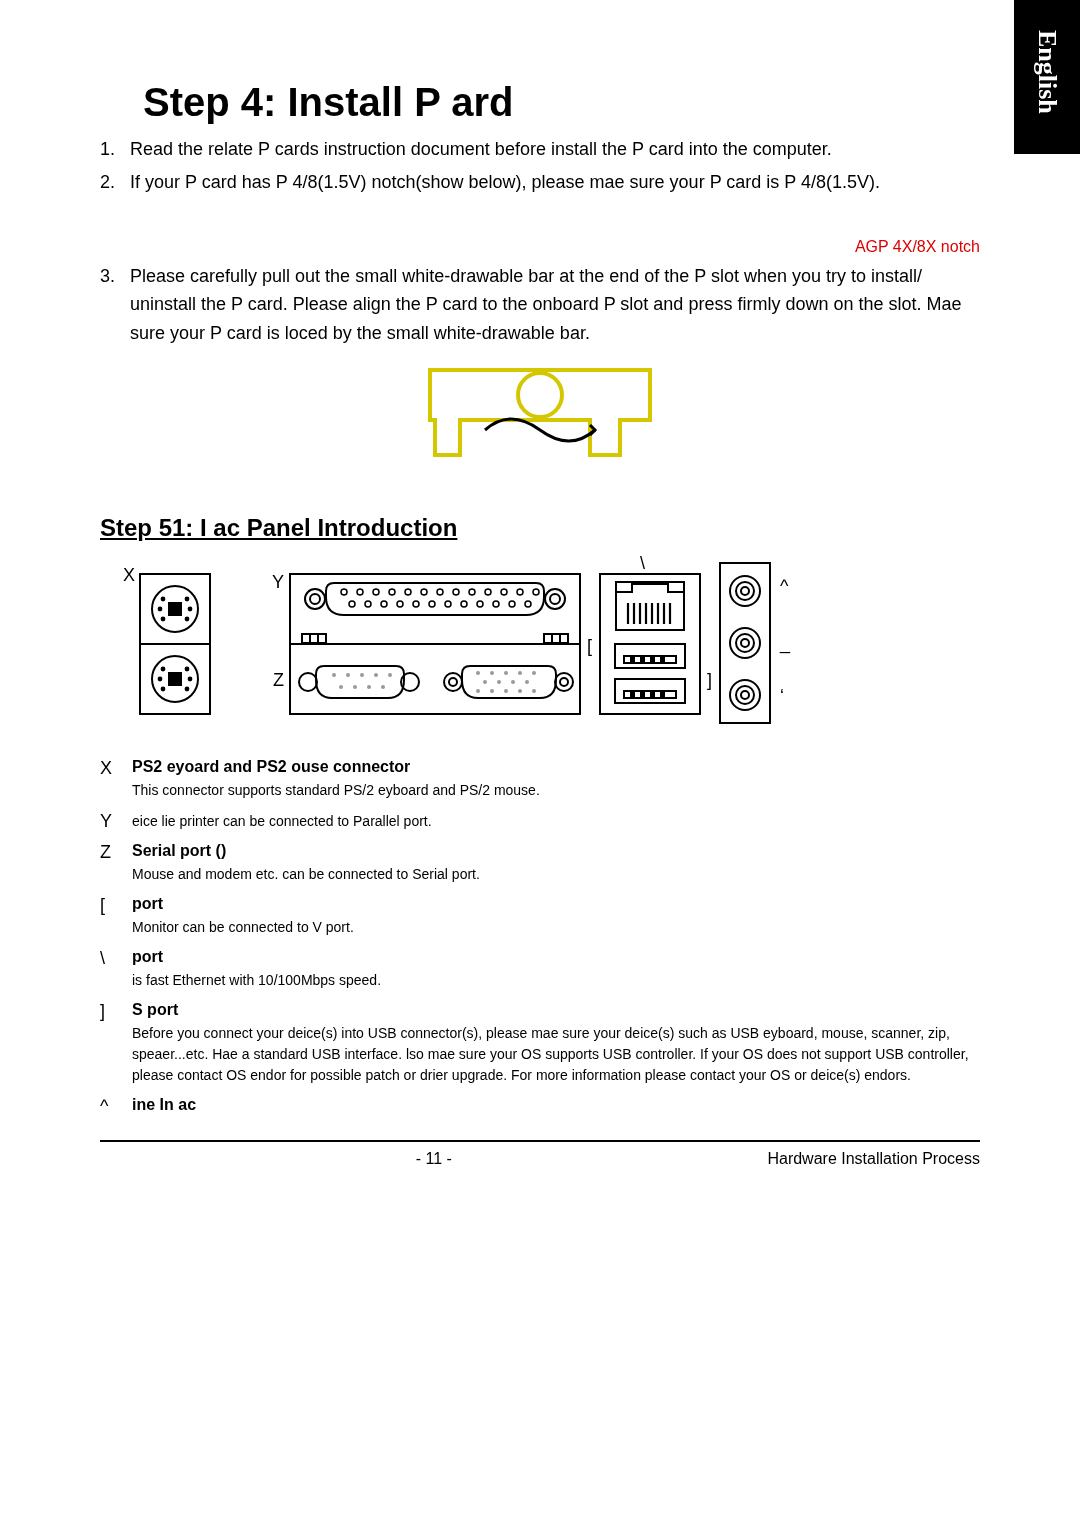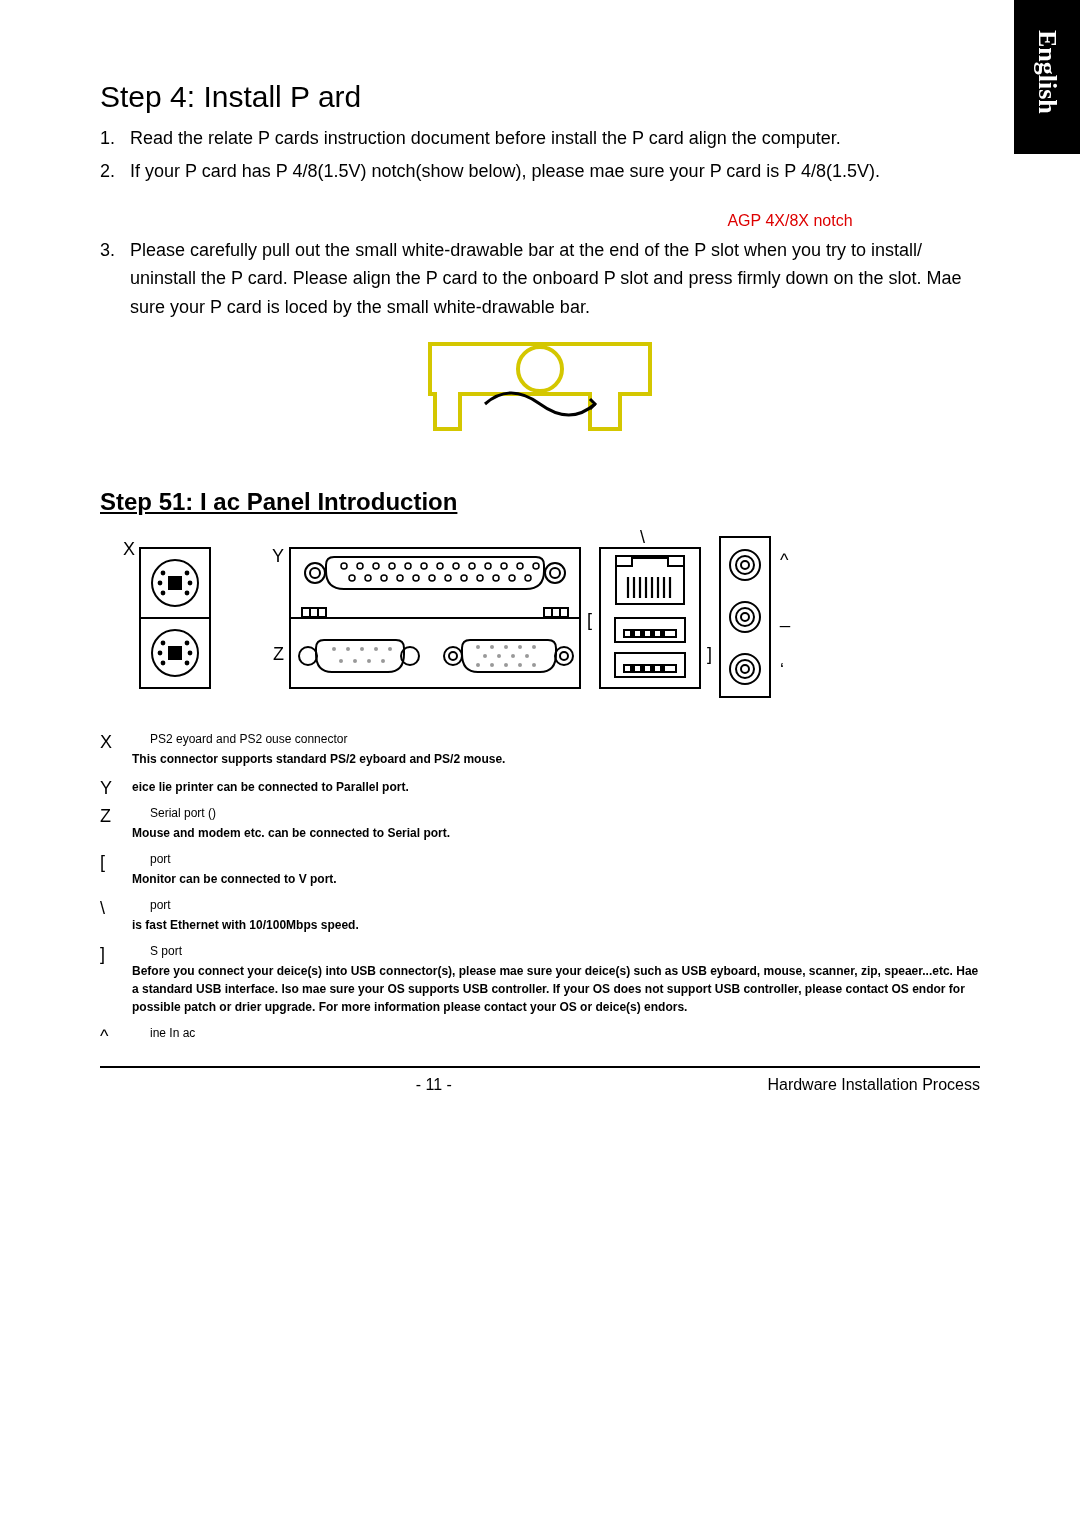--- a/index.html
+++ b/index.html
@@ -1,44 +1,44 @@
 <!DOCTYPE html>
 <html><head>
   <meta charset="utf-8">
   <style>
     * { margin: 0; padding: 0; box-sizing: border-box; }
     body { font-family: Arial, sans-serif; background: #fff; width: 1080px; margin: 0 auto; position: relative; }
     .page { padding: 80px 100px 40px 100px; position: relative; }
     .lang-tab { position: absolute; top: 0; right: 0; background: #000; color: #fff; writing-mode: vertical-rl; padding: 30px 18px 40px 18px; font-size: 26px; font-weight: bold; font-family: "Times New Roman", serif; }
-    .heading { font-size: 30px; font-weight: normal; margin-bottom: 10px; }
+    .heading { font-size: 40px; font-weight: bold; margin-bottom: 10px; margin-left: 43px; }
     .subheading { font-size: 24px; font-weight: bold; margin-top: 8px; margin-bottom: 4px; text-decoration: underline; }
     .list-item { display: flex; font-size: 18px; line-height: 1.6; margin-bottom: 4px; }
     .list-num { width: 30px; flex-shrink: 0; }
     .list-text { flex: 1; }
-    .notch-label { color: #d00; font-size: 16px; text-align: center; margin: 0 0 6px 500px; }
+    .notch-label { color: #d00; font-size: 16px; text-align: right; margin: 15px 0 6px 500px; }
     .diagram-center { text-align: center; margin: 12px 0 30px 0; }
     .port-item { margin-bottom: 10px; padding-left: 32px; position: relative; }
     .port-sym { position: absolute; left: 0; top: 0; font-size: 18px; }
-    .port-title { font-weight: normal; font-size: 12px; margin-bottom: 4px; margin-left: 18px; }
-    .port-desc { font-size: 12px; line-height: 1.5; font-weight: bold; }
+    .port-title { font-weight: bold; font-size: 16px; margin-bottom: 4px; }
+    .port-desc { font-size: 14px; line-height: 1.5; }
     .footer-line { border-top: 2px solid #000; margin-top: 26px; padding-top: 8px; display: flex; justify-content: space-between; font-size: 16px; }
     .sect-gap { height: 22px; }
   </style>
 </head>
 <body>
 
 <div class="lang-tab">English</div>
 
 <div class="page">
 
   <div class="heading">Step 4: Install P ard</div>
 
   <div class="list-item">
     <div class="list-num">1.</div>
-    <div class="list-text">Read the relate P cards instruction document before install the P card align the computer.</div>
+    <div class="list-text">Read the relate P cards instruction document before install the P card into the computer.</div>
   </div>
   <div class="list-item">
     <div class="list-num">2.</div>
     <div class="list-text">If your P card has P 4/8(1.5V) notch(show below), please mae sure your P card is P 4/8(1.5V).</div>
   </div>
 
   <div class="sect-gap"></div>
   <div class="notch-label">AGP 4X/8X notch</div>
 
   <div class="list-item">

